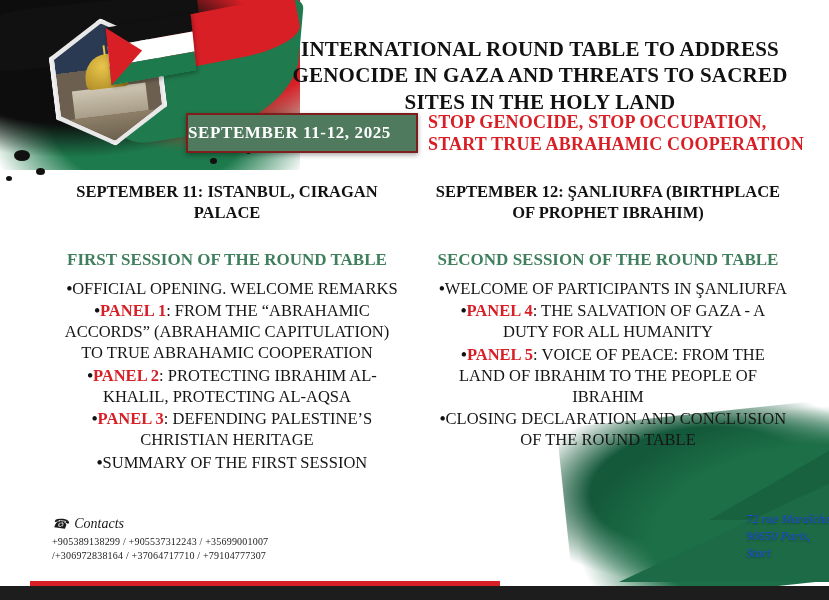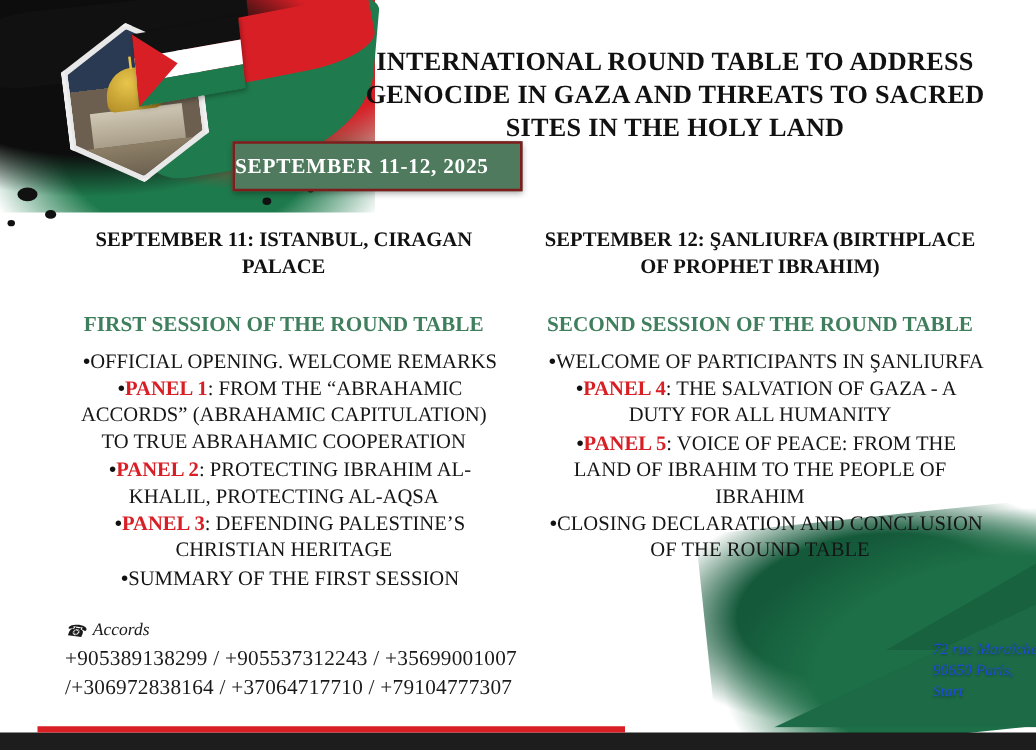--- a/index.html
+++ b/index.html
@@ -310,21 +310,21 @@
     display: flex;
     align-items: center;
     gap: 6px;
   }
   .phone-icon {
     display: inline-block;
     transform: rotate(8deg);
     font-size: 13px;
   }
   .contacts .nums {
-    font-size: 17px;
+    font-size: 10px;
     line-height: 1.35;
     letter-spacing: .2px;
   }
 
   
   .address {
     position: absolute;
     right: 22px;
     bottom: 38px;
     text-align: left;
@@ -371,20 +371,21 @@
     <div class="s s3"></div>
     <div class="tri"></div>
   </div>
 
   <div class="headline">INTERNATIONAL ROUND TABLE TO ADDRESS GENOCIDE IN GAZA AND THREATS TO SACRED SITES IN THE HOLY LAND</div>
 
   <div class="date-badge">
     <span>SEPTEMBER 11-12, 2025</span>
   </div>
 
+  <div class="slogan">Stop Genocide, Stop Occupation, Start True Abrahamic Cooperation</div>
 
   <div class="col col-left">
     <div class="city">SEPTEMBER 11: ISTANBUL, CIRAGAN PALACE</div>
     <div class="session-title">First session of the round table</div>
     <ul class="items">
       <li><span class="bul">•</span><span class="panel-tag"></span><span>Official opening. Welcome remarks</span></li>
       <li><span class="bul">•</span><span class="panel-tag">Panel 1</span><span>: From the “Abrahamic Accords” (Abrahamic Capitulation) to True Abrahamic Cooperation</span></li>
       <li><span class="bul">•</span><span class="panel-tag">Panel 2</span><span>: Protecting Ibrahim al-Khalil, Protecting Al-Aqsa</span></li>
       <li><span class="bul">•</span><span class="panel-tag">Panel 3</span><span>: Defending Palestine’s Christian Heritage</span></li>
       <li><span class="bul">•</span><span class="panel-tag"></span><span>Summary of the first session</span></li>
@@ -398,21 +399,21 @@
       <li><span class="bul">•</span><span class="panel-tag"></span><span>Welcome of participants in Şanliurfa</span></li>
       <li><span class="bul">•</span><span class="panel-tag">Panel 4</span><span>: The Salvation of Gaza - A Duty for All Humanity</span></li>
       <li><span class="bul">•</span><span class="panel-tag">Panel 5</span><span>: Voice of Peace: From the Land of Ibrahim to the People of Ibrahim</span></li>
       <li><span class="bul">•</span><span class="panel-tag"></span><span>Closing declaration and conclusion of the round table</span></li>
     </ul>
   </div>
 
   <div class="contacts">
     <div class="head">
       <span class="phone-icon">☎</span>
-      <span>Accords</span>
+      <span>Contacts</span>
     </div>
     <div class="nums">
       <div>+905389138299 / +905537312243 / +35699001007</div>
       <div>/+306972838164 / +37064717710 / +79104777307</div>
     </div>
   </div>
 
   <div class="address">
     <div>72 rue Maraîchers,</div>
     <div>90650 Paris,</div>

